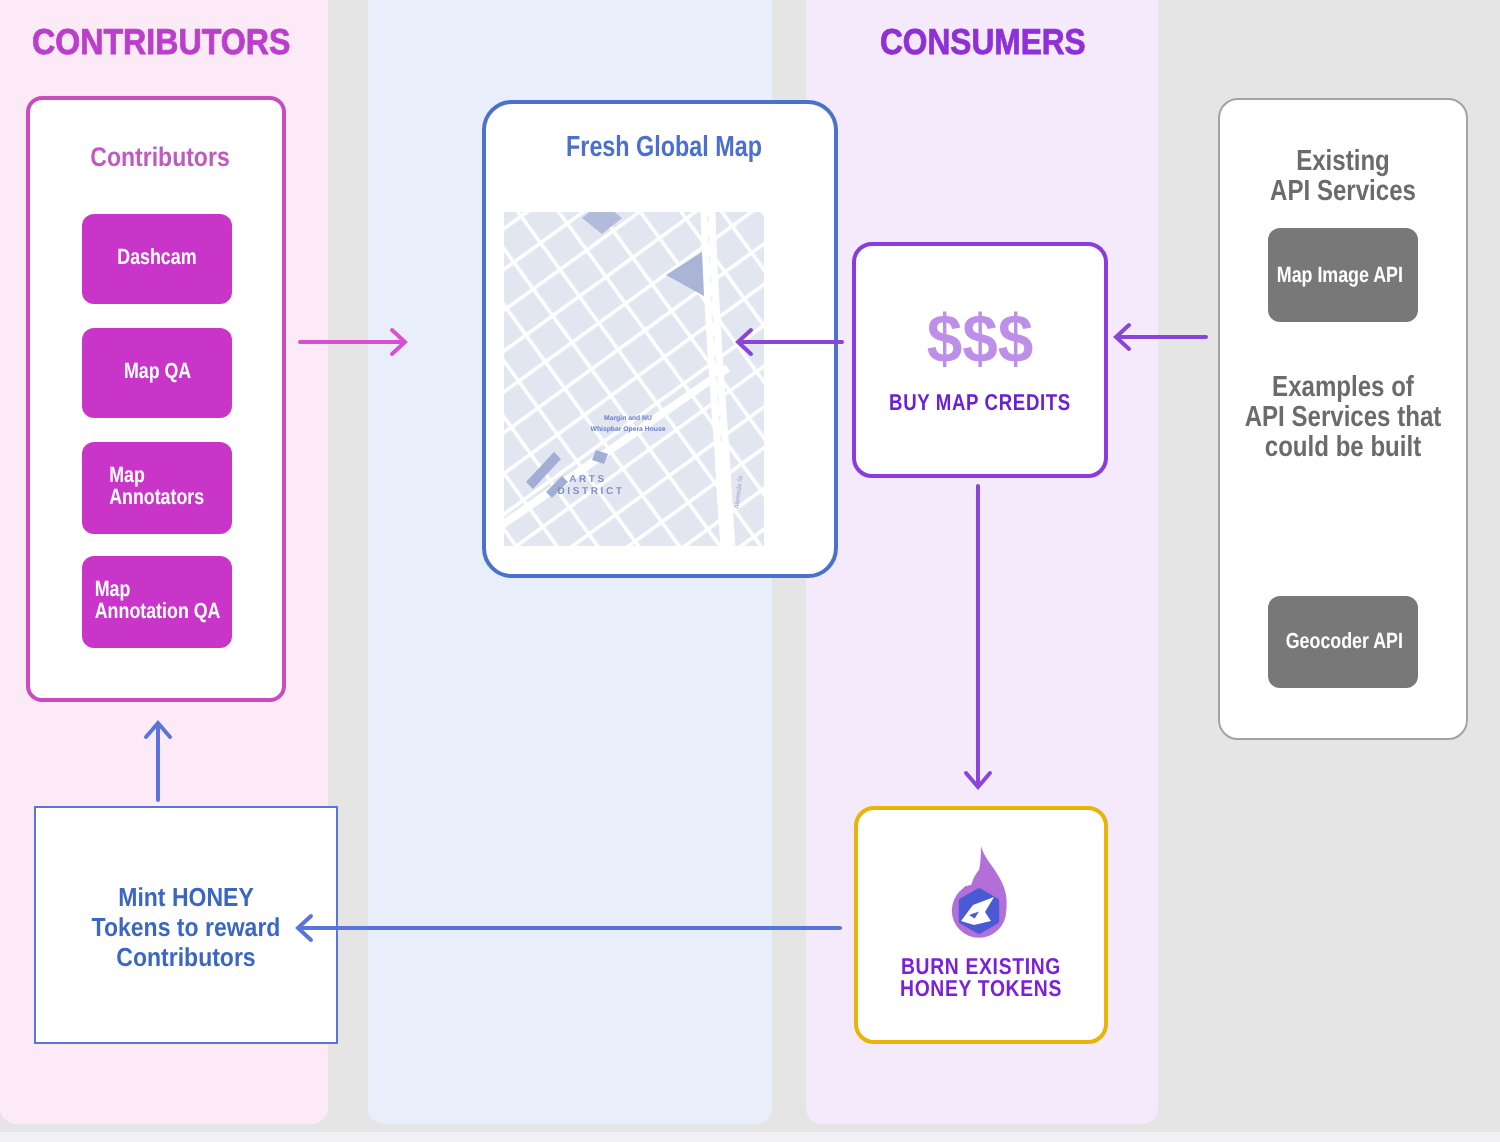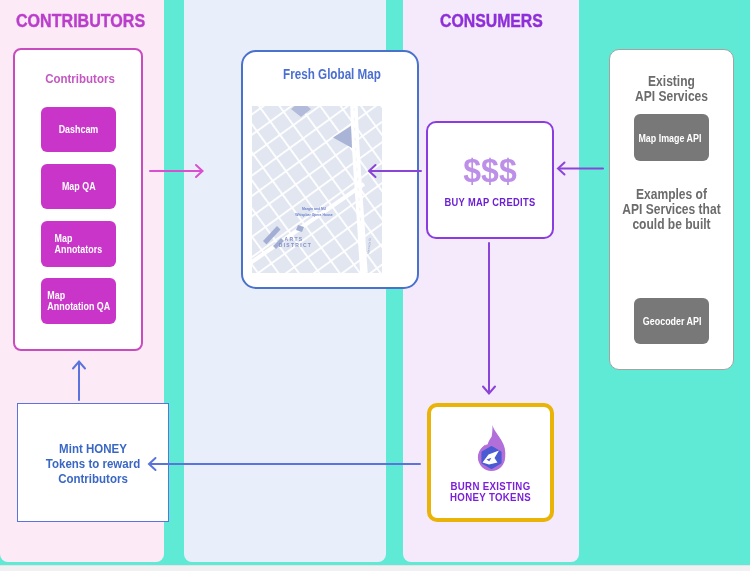--- a/index.html
+++ b/index.html
@@ -1,17 +1,17 @@
 <!DOCTYPE html>
 <html><head>
 <meta charset="utf-8">
 <style>
   html,body{margin:0;padding:0;background:#ffffff;}
   *{box-sizing:border-box;}
-  .page{position:relative;width:750px;height:571px;background:#5eead4;overflow:hidden;
+  .page{position:relative;width:750px;height:571px;background:#e5e5e5;overflow:hidden;
         font-family:"Liberation Sans",sans-serif;}
   .band{position:absolute;top:0;height:562px;border-radius:0 0 8px 8px;}
   .band.pink{left:0;width:164px;background:#fcebf7;}
   .band.lav{left:184px;width:202px;background:#e9eefb;}
   .band.pur{left:403px;width:176px;background:#f5e9fc;}
   .strip{position:absolute;left:0;top:565px;width:750px;height:6px;background:#f1f1f4;border-top:1px solid #e4e4e8;}
   .h1{position:absolute;font-size:18px;font-weight:bold;letter-spacing:0;transform-origin:0 0;-webkit-text-stroke:0.4px currentColor;}
   .h1.contrib{left:16px;top:11px;color:#ba3ecb;transform:scaleX(0.893);}
   .h1.consum{left:440px;top:11px;color:#8e2fd8;transform:scaleX(0.879);}
   .box{position:absolute;background:#ffffff;}
@@ -32,21 +32,21 @@
      font-size:11.5px;font-weight:bold;letter-spacing:0.4px;transform:scaleX(0.81);}
   .graybox{left:609px;top:49px;width:125px;height:321px;border:1.5px solid #a3a3a3;border-radius:10px;}
   .graytext{position:absolute;left:0;width:100%;text-align:center;color:#6b6b6b;
      font-size:14.5px;font-weight:bold;line-height:14.8px;transform:scaleX(0.83);}
   .gbtn{position:absolute;left:23.5px;width:75px;background:#787878;border-radius:6px;
      color:#ffffff;font-size:11px;font-weight:bold;display:flex;align-items:center;justify-content:flex-end;
      text-align:center;}
   .mintbox{left:17px;top:403px;width:152px;height:119px;border:1.5px solid #5b74dd;border-radius:0;}
   .minttext{position:absolute;left:0;width:100%;top:37px;text-align:center;color:#3a67c4;
      font-size:13px;font-weight:bold;line-height:15px;transform:scaleX(0.885);}
-  .burnbox{left:427px;top:403px;width:127px;height:119px;border:4px solid #eab308;border-radius:10px;}
+  .burnbox{left:427px;top:403px;width:127px;height:119px;border:2px solid #eab308;border-radius:10px;}
   .burntext{position:absolute;left:0;width:100%;top:74px;text-align:center;color:#7b1fd9;
      font-size:11.5px;font-weight:bold;letter-spacing:0.4px;line-height:11px;transform:scaleX(0.84);}
   svg.overlay{position:absolute;left:0;top:0;pointer-events:none;}
 </style>
 </head>
 <body>
 <div class="page">
   <div class="band pink"></div>
   <div class="band lav"></div>
   <div class="band pur"></div>

